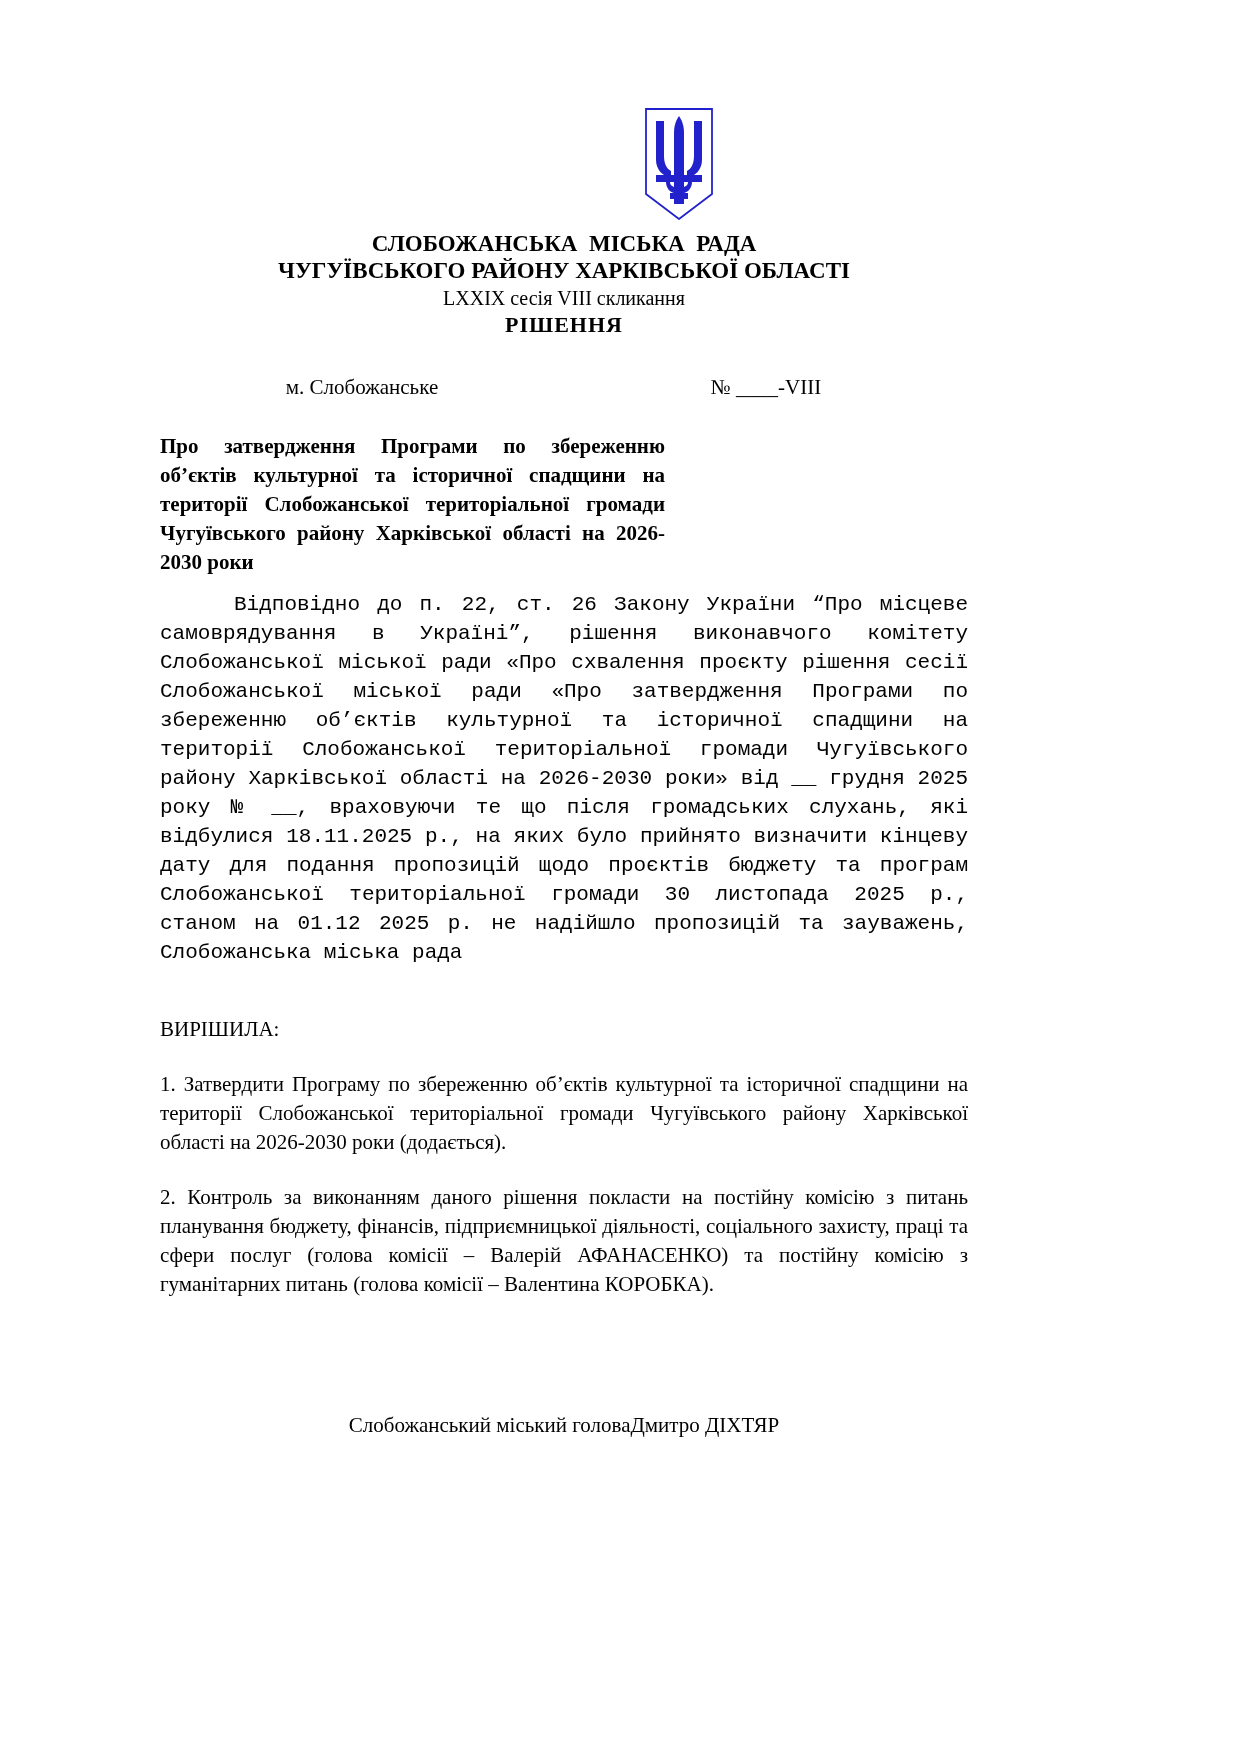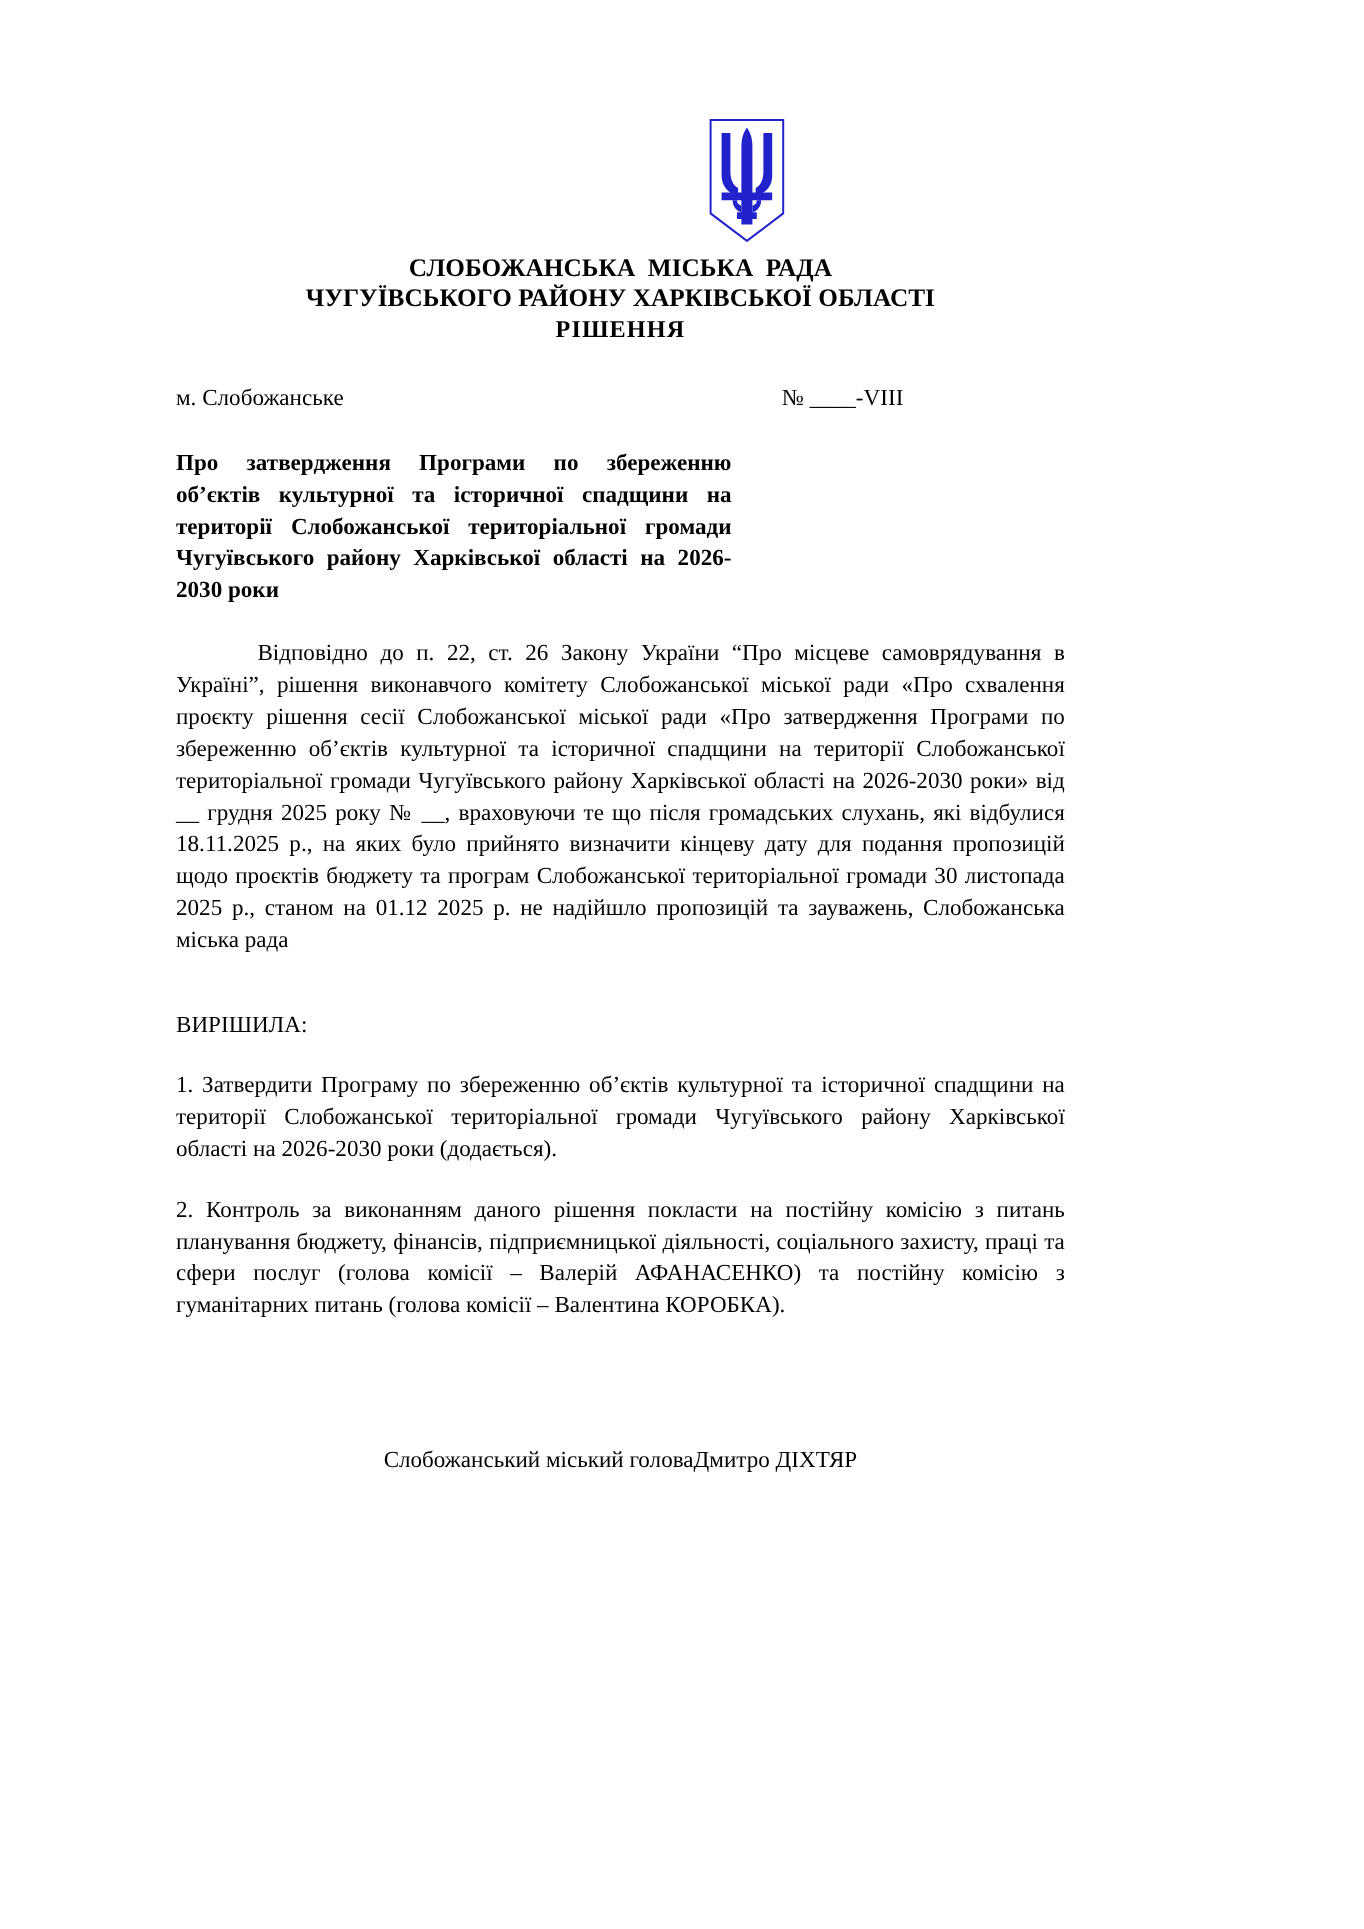--- a/index.html
+++ b/index.html
@@ -49,32 +49,33 @@
   .doc-type{
     font-weight:bold;
     font-size:22px;
     letter-spacing:1px;
   }
   .meta-row{
     display:flex;
     margin-top:34px;
   }
   .meta-row .left{flex:1;text-align:left;white-space:pre-wrap;}
-  .meta-row .mid{flex:1;text-align:left;}
+  .meta-row .mid{flex:1;text-align:center;}
   .meta-row .right{flex:1;text-align:center;white-space:pre-wrap;}
   .subject{
     width:505px;
     margin-top:30px;
     font-weight:bold;
     text-align:justify;
   }
   .preamble{
-    margin-top:28px;
+    margin-top:13px;
     text-align:justify;
     text-indent:74px;
+    font-family:Liberation Mono, monospace;
   }
   .resolved{
     margin-top:48px;
     white-space:pre-wrap;
   }
   .item{
     margin-top:26px;
     text-align:justify;
   }
   .signature-row{
@@ -99,20 +100,21 @@
         <path d="M12 67 H58 V74 H12 Z"></path>
         <path d="M22 74 C22 80 26 84 30 85 L30 79 C27 78 26 76 26 74 Z"></path>
         <path d="M48 74 C48 80 44 84 40 85 L40 79 C43 78 44 76 44 74 Z"></path>
         <path d="M26 85 H44 V91 H26 Z"></path>
       </g>
     </svg>
   </div>
 
   <div class="org-name center">СЛОБОЖАНСЬКА  МІСЬКА  РАДА</div>
   <div class="org-region center">ЧУГУЇВСЬКОГО РАЙОНУ ХАРКІВСЬКОЇ ОБЛАСТІ</div>
+  <div class="session center">LXXIX сесія VIII скликання</div>
 
   <div class="doc-type center">РІШЕННЯ</div>
 
   <div class="meta-row">
     <span class="mid">м. Слобожанське</span>
     <span class="right">№ ____-VIII</span>
   </div>
 
   <div class="subject">Про затвердження Програми по збереженню об’єктів культурної та історичної спадщини на території Слобожанської територіальної громади Чугуївського району Харківської області на 2026-2030 роки</div>
 

